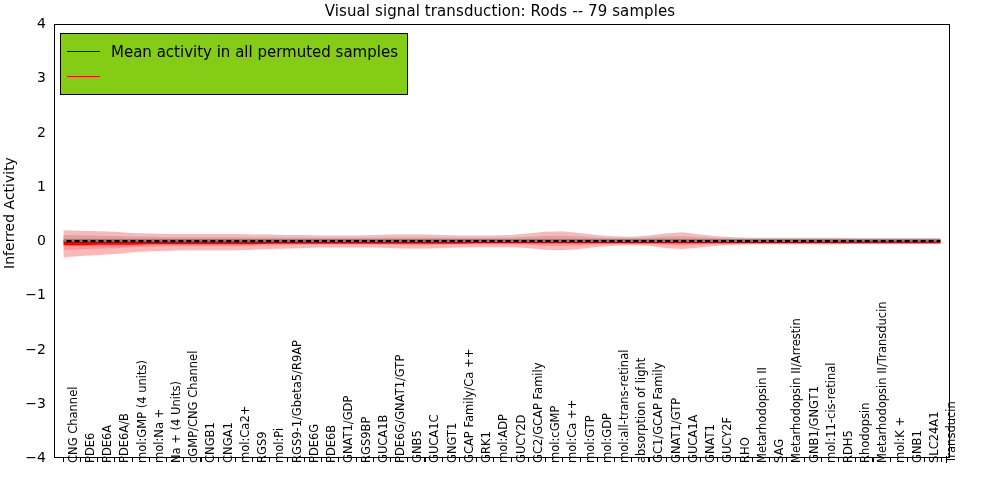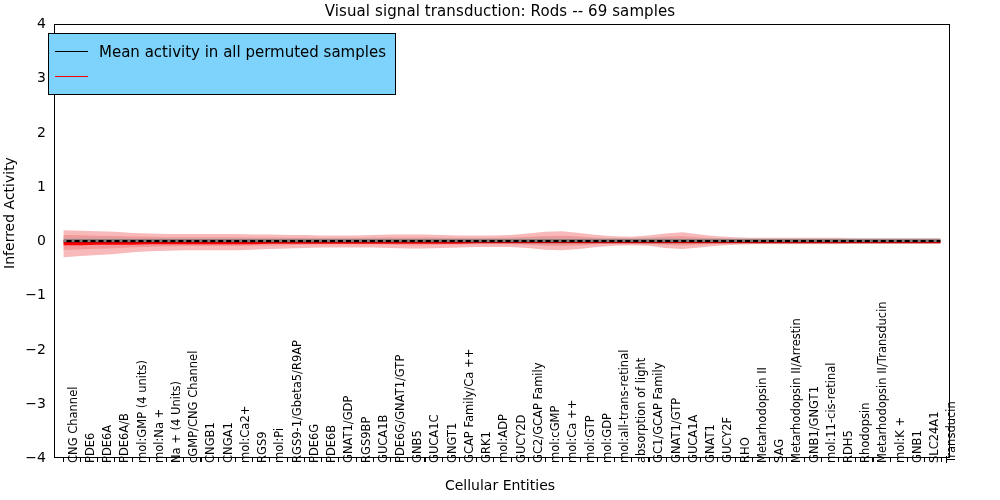--- a/index.html
+++ b/index.html
@@ -25,33 +25,33 @@
 
   
   #x-axis-label{position:absolute;left:0;top:477px;width:1000px;text-align:center;
     font-size:14px;color:#000;}
   .xtick-mark{position:absolute;top:458px;width:1.1px;height:4px;background:#000;}
   .xtick-label{position:absolute;top:458px;font-size:11.5px;color:#000;
     transform-origin:left top;transform:rotate(-90deg) translateX(-2px);
     white-space:nowrap;line-height:11.5px;}
 
   
-  #legend{position:absolute;left:48px;top:33px;background:#7dd3fc;border:1.3px solid #000;
+  #legend{position:absolute;left:60px;top:33px;background:#84cc16;border:1.3px solid #000;
     padding:5px 9px 5px 6px;box-sizing:border-box;}
   .legend-row{display:flex;align-items:center;height:25px;}
   .legend-swatch{width:33px;height:0;border-top:1.6px solid #000;margin-right:11px;flex:none;}
   .legend-swatch.red{border-top-color:#ff0000;}
   .legend-text{font-size:15px;color:#000;white-space:nowrap;}
 </style>
 </head>
 <body>
 
 <div id="figure">
 
-  <div id="chart-title">Visual signal transduction: Rods -- 69 samples</div>
+  <div id="chart-title">Visual signal transduction: Rods -- 79 samples</div>
 
   <div id="y-axis-label">Inferred Activity</div>
   <div id="yticks">
       <div class="ytick-label" style="top: 15px; left: 6px; right: auto; width: 40px;">4</div>
       <div class="ytick-label" style="top: 69.25px; left: 6px; right: auto; width: 40px;">3</div>
       <div class="ytick-mark" style="top: 78.25px;"></div>
       <div class="ytick-mark right" style="top: 78.25px;"></div>
       <div class="ytick-label" style="top: 123.5px; left: 6px; right: auto; width: 40px;">2</div>
       <div class="ytick-mark" style="top: 132.5px;"></div>
       <div class="ytick-mark right" style="top: 132.5px;"></div>
@@ -183,21 +183,20 @@
       <div class="xtick-label" style="left: 877.462px; top: 461px;">Metarhodopsin II/Transducin</div>
       <div class="xtick-mark" style="left: 889.692px;"></div>
       <div class="xtick-label" style="left: 894.692px; top: 461px;">mol:K +</div>
       <div class="xtick-mark" style="left: 906.923px;"></div>
       <div class="xtick-label" style="left: 911.923px; top: 461px;">GNB1</div>
       <div class="xtick-mark" style="left: 924.154px;"></div>
       <div class="xtick-label" style="left: 929.154px; top: 461px;">SLC24A1</div>
       <div class="xtick-mark" style="left: 941.385px;"></div>
       <div class="xtick-label" style="left: 946.385px; top: 461px;">Transducin</div>
     </div>
-  <div id="x-axis-label">Cellular Entities</div>
 
   <div id="legend">
       <div class="legend-row">
         <span class="legend-swatch"></span>
         <span class="legend-text">Mean activity in all permuted samples</span>
       </div>
       <div class="legend-row">
         <span class="legend-swatch red"></span>
       </div>
     </div>

